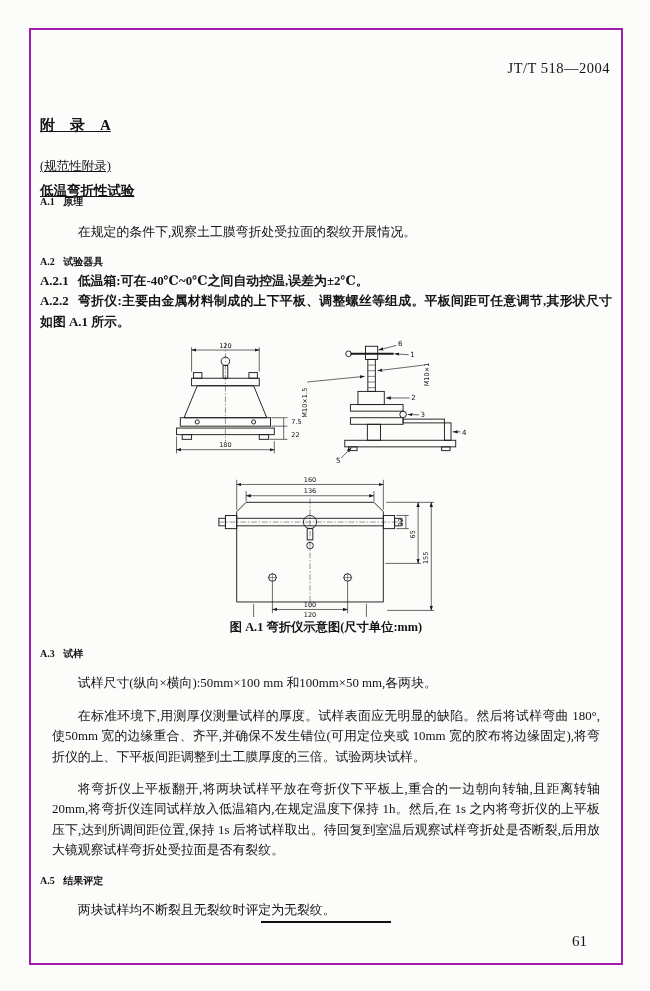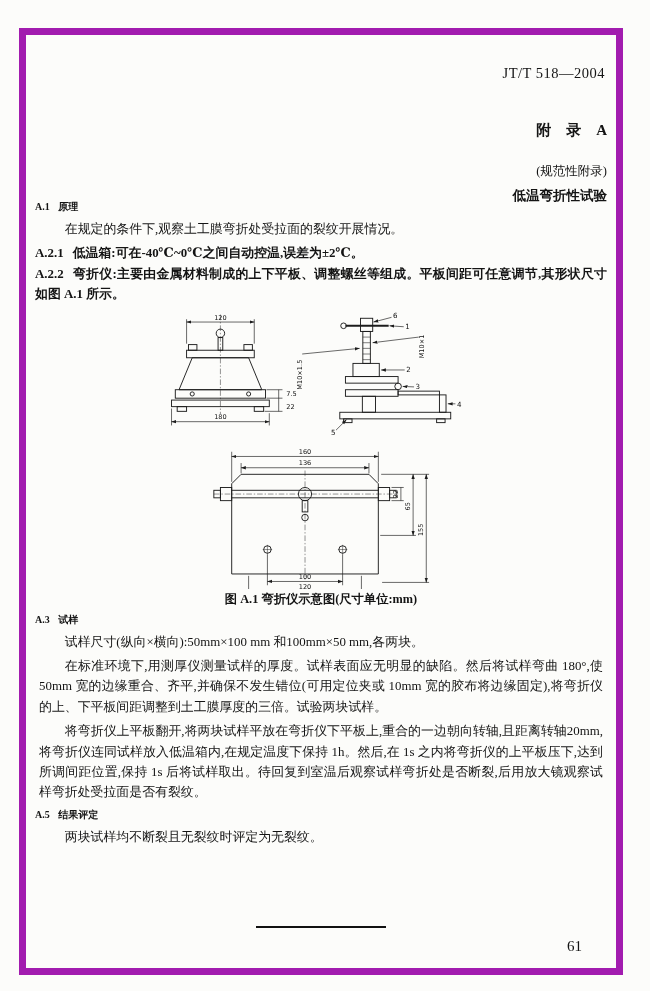--- a/index.html
+++ b/index.html
@@ -1,31 +1,31 @@
 <!DOCTYPE html>
 <html><head>
 <meta charset="utf-8">
 <style>
   html,body{margin:0;padding:0;}
   body{background:#cfcfcf;}
   .sheet{position:relative;width:650px;height:991px;margin:0 auto;background:#fcfcfa;overflow:hidden;
          font-family:"Liberation Serif","DejaVu Serif",serif;color:#141414;}
-  .frame{position:absolute;left:19px;top:28px;width:590px;height:933px;border:7px solid #a21caf;}
+  .frame{position:absolute;left:29px;top:28px;width:590px;height:933px;border:2px solid #a21caf;}
   .inner{position:absolute;left:9px;right:9px;top:0;bottom:0;}
   .std-no{position:absolute;top:30px;right:2px;font-size:14.5px;letter-spacing:.5px;}
-  .titleblock{position:absolute;top:86px;left:0;right:0;text-align:right;}
+  .titleblock{position:absolute;top:86px;left:0;right:0;text-align:left;text-decoration:underline;}
   .t1{font-size:15px;font-weight:bold;white-space:pre;}
   .t2{font-size:12.5px;margin-top:23px;}
   .t3{font-size:13.5px;font-weight:bold;margin-top:7px;}
   .bodytext{position:absolute;top:162px;left:0;right:0;font-size:12.9px;line-height:1.58;}
   .hd{margin:2px 0 1px;font-size:10px;font-weight:bold;}
   .hd b{margin-right:.85em;}
   .clause{margin:0;text-align:justify;font-weight:bold;}
   .clause b{margin-right:.7em;}
-  .para{margin:4px;text-indent:2em;text-align:justify;}
+  .para{margin:12px;text-indent:2em;text-align:justify;}
   .figwrap{text-align:center;margin:3px 0 2px;}
   .figwrap svg{display:block;margin:0 auto;}
   .figcap{font-size:12.3px;font-weight:bold;margin-top:1px;}
   .figleg{font-size:11.3px;margin-top:2px;}
   .foot-line{position:absolute;bottom:40px;left:50%;transform:translateX(-50%);width:130px;border-top:2px solid #111;}
   .page-num{position:absolute;bottom:13px;right:34px;font-size:15px;}
   .dimtxt{font-family:"DejaVu Sans",sans-serif;font-size:7px;fill:#111;}
   .parttxt{font-family:"DejaVu Sans",sans-serif;font-size:7.5px;fill:#111;}
 </style>
 </head>
@@ -41,24 +41,25 @@
         <div class="t1">附　录　A</div>
         <div class="t2">(规范性附录)</div>
         <div class="t3">低温弯折性试验</div>
       </div>
 
       <div class="bodytext">
 
         <h3 class="hd"><b>A.1</b><span>原理</span></h3>
         <p class="para">在规定的条件下,观察土工膜弯折处受拉面的裂纹开展情况。</p>
 
+        <h3 class="hd"><b>A.2</b><span>试验器具</span></h3>
         <p class="clause"><b>A.2.1</b><span>低温箱:可在-40℃~0℃之间自动控温,误差为±2℃。</span></p>
         <p class="clause"><b>A.2.2</b><span>弯折仪:主要由金属材料制成的上下平板、调整螺丝等组成。平板间距可任意调节,其形状尺寸如图 A.1 所示。</span></p>
 
-        <figure class="figwrap" style="margin:3px 0 2px;">
+        <figure class="figwrap" style="margin:3px 0 8px;">
           <svg viewBox="0 0 340 300" width="320" height="282">
             <defs>
               <marker id="arr" viewBox="0 0 10 10" refX="9" refY="5" markerWidth="8" markerHeight="8" orient="auto-start-reverse">
                 <path d="M0,1.8 L9.6,5 L0,8.2 z" fill="#1c1c1c"></path>
               </marker>
             </defs>
 
             <g stroke="#1c1c1c" fill="none" stroke-width="1">
 
               <g>

